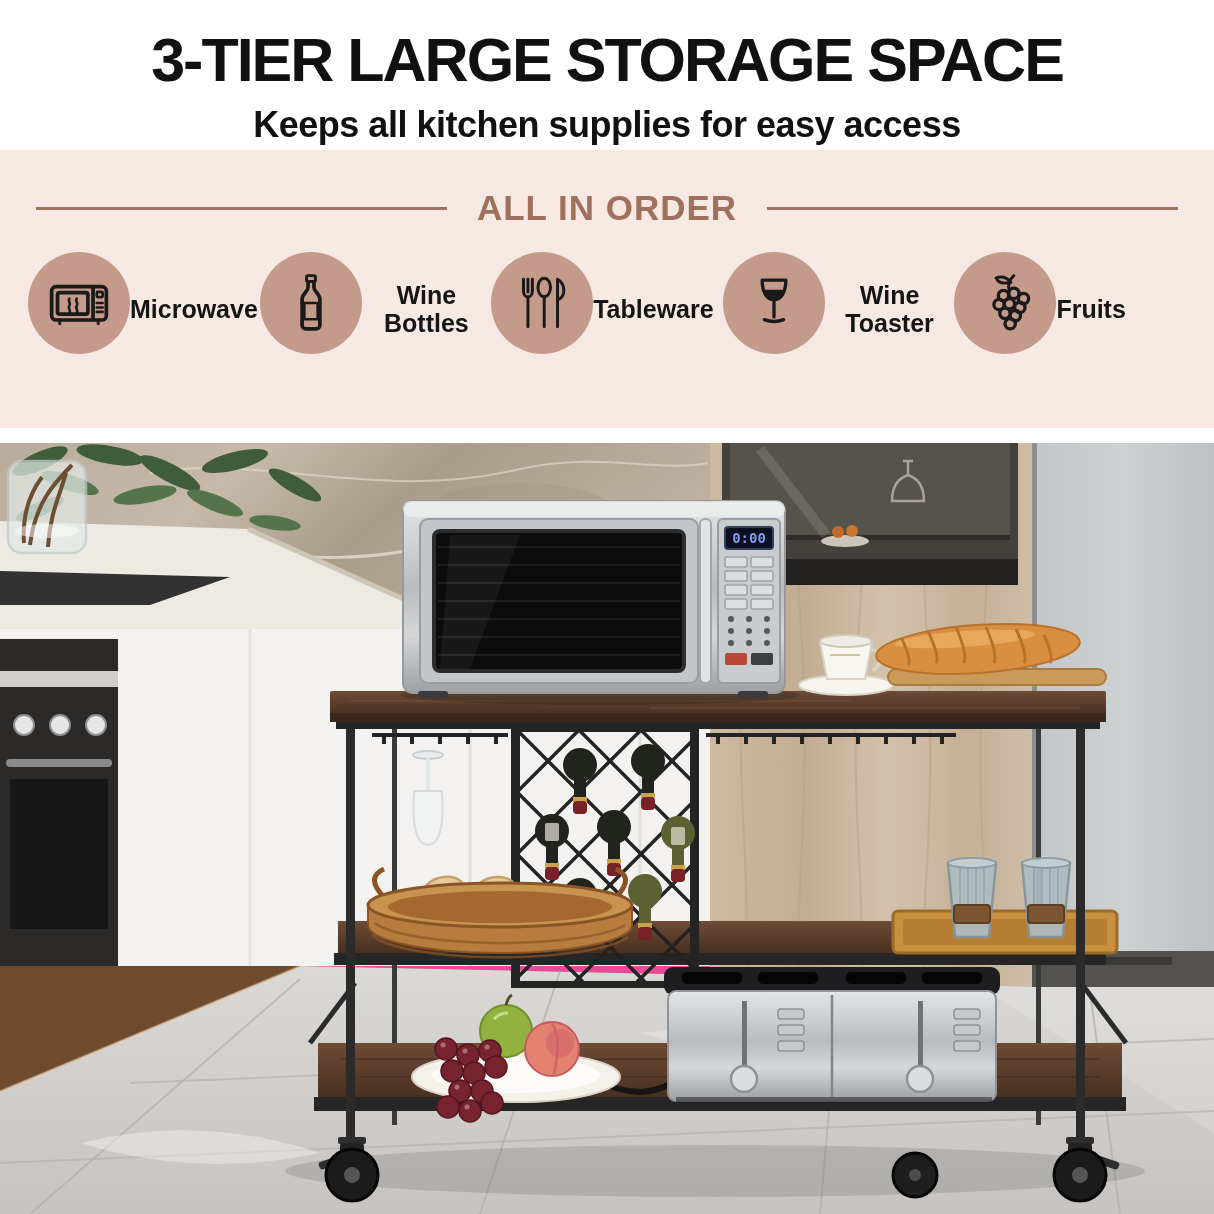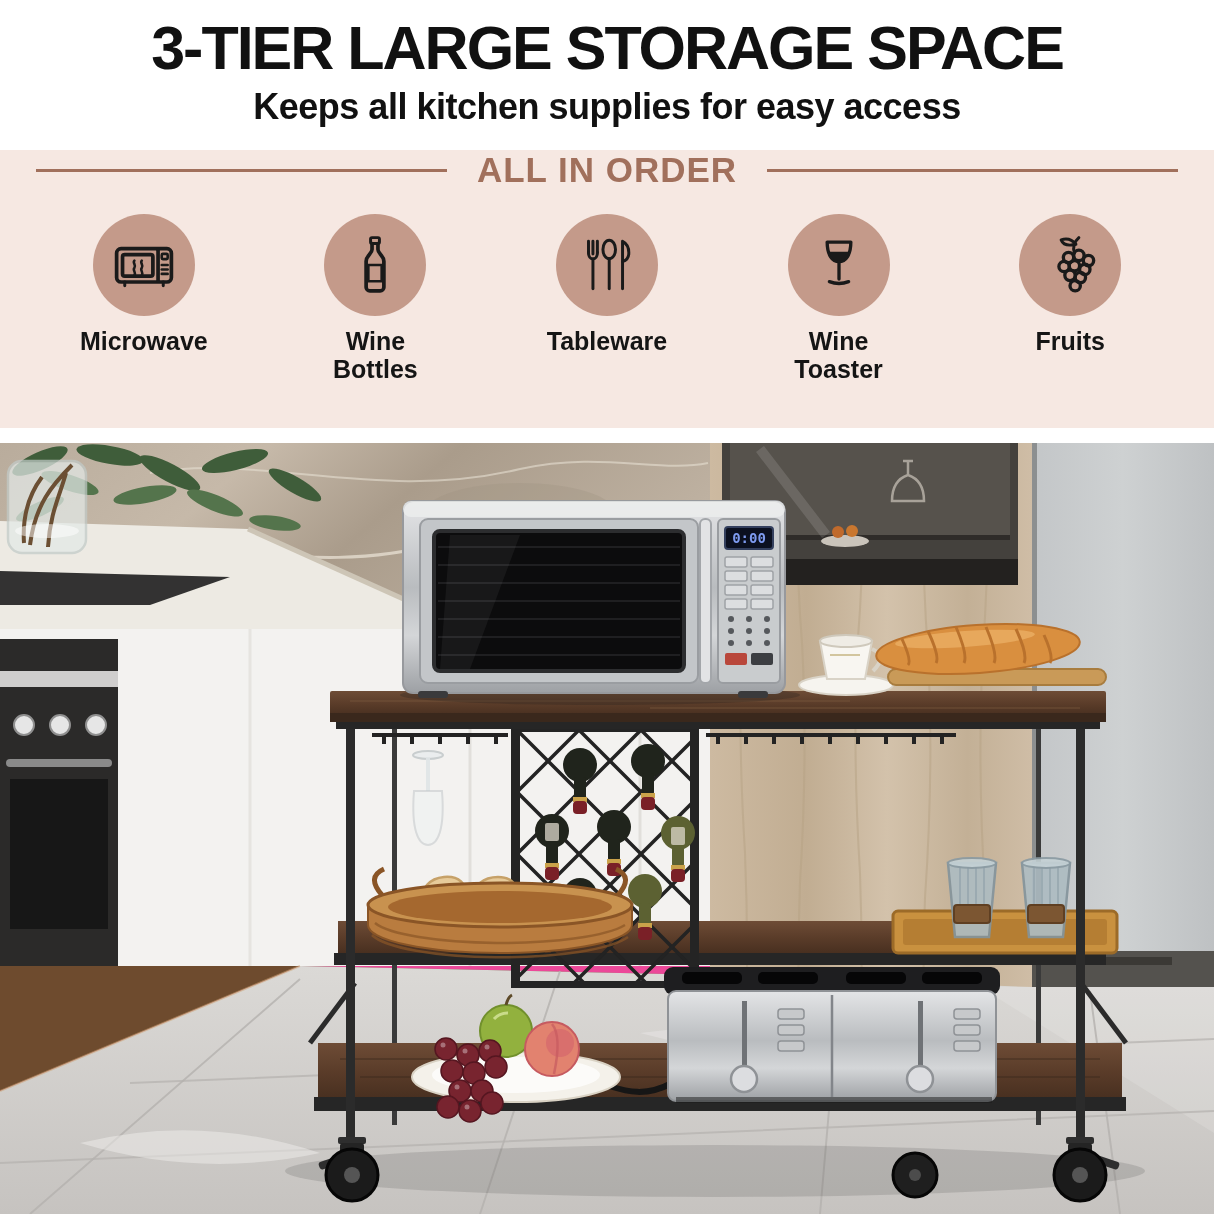--- a/index.html
+++ b/index.html
@@ -9,35 +9,35 @@
     --text:#1a1a1a;
   }
   *{box-sizing:border-box}
   html,body{margin:0;padding:0}
   body{
     width:1214px;height:1214px;overflow:hidden;background:#ffffff;
     font-family:"Liberation Sans", sans-serif;color:var(--text);
   }
   .header{height:150px;text-align:center;padding-top:16px}
   .header h1{
-    margin:0;font-size:61px;font-weight:800;letter-spacing:-2px;color:#111;
+    margin:12px;font-size:61px;font-weight:800;letter-spacing:-2px;color:#111;
     line-height:1.05;
   }
   .header p{
     margin:6px 0 0;font-size:36px;font-weight:700;color:#111;letter-spacing:-0.5px;
   }
-  .features{height:278px;background:var(--section_bg);}
+  .features{height:278px;background:var(--section_bg);padding-top:38px}
   .heading-row{display:flex;align-items:center;gap:30px;padding:0 36px}
   .rule{flex:1;height:3px;background:var(--accent_brown)}
   .features h2{
     margin:0;font-size:35px;font-weight:800;letter-spacing:1px;
     color:var(--accent_brown);white-space:nowrap;
   }
   .icons-row{display:flex;padding:0 28px;margin-top:24px}
-  .feature{flex:1;display:flex;flex-direction:column;align-items:center}
+  .feature{flex:1;display:flex;flex-direction:row;align-items:center}
   .circle{
     width:102px;height:102px;border-radius:50%;background:var(--icon_circle);
     display:flex;align-items:center;justify-content:center;flex:0 0 auto;
   }
   .circle svg{width:74px;height:74px}
   .flabel{
     margin-top:11px;font-size:25px;font-weight:700;text-align:center;
     line-height:1.12;color:#151515;max-width:150px;
   }
   .gap{height:15px;background:#ffffff}

